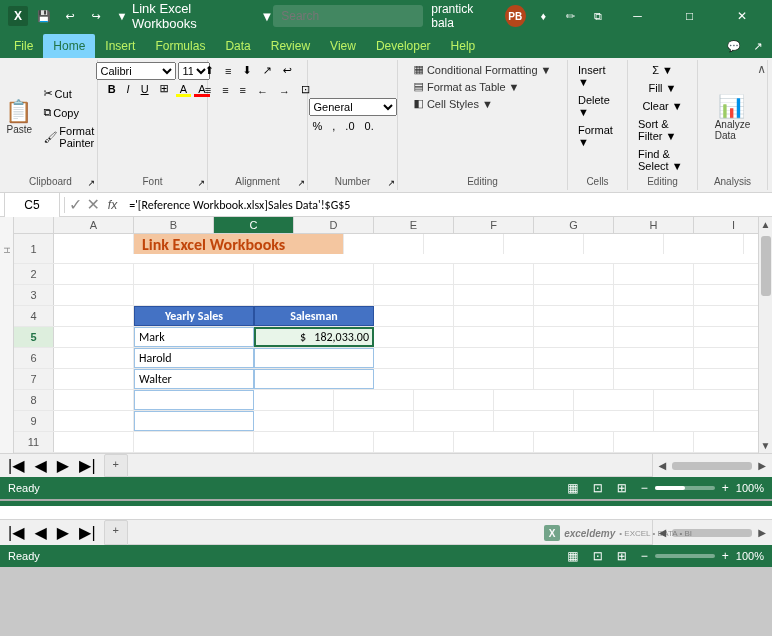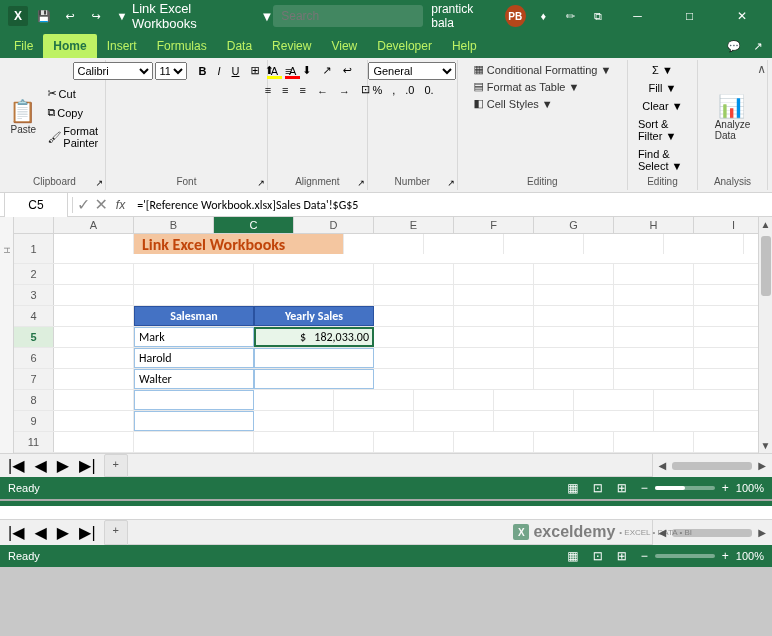--- a/index.html
+++ b/index.html
@@ -33,21 +33,21 @@
     .ribbon-tab {
       padding: 3px 10px;
       font-size: 12px;
       color: #bef264;
       cursor: pointer;
       height: 24px;
       display: flex;
       align-items: center;
       border-radius: 2px 2px 0 0;
     }
-    .ribbon-tab.active { background: #bef264; color: #217346; font-weight: 700; }
+    .ribbon-tab.active { background: #7dd3fc; color: #217346; font-weight: 400; }
 
     
     .ribbon {
       background: #f0f0f0;
       border-bottom: 1px solid #d4d4d4;
       display: flex;
       align-items: stretch;
       padding: 2px 4px;
       min-height: 86px;
       position: relative;
@@ -110,21 +110,21 @@
     .formula-bar {
       background: white;
       border-bottom: 1px solid #d4d4d4;
       display: flex;
       align-items: center;
       height: 24px;
       padding: 0 4px;
       gap: 4px;
     }
     .cell-ref {
-      width: 64px;
+      width: 56px;
       border: 1px solid #d4d4d4;
       font-size: 12px;
       padding: 16px 4px;
       text-align: center;
     }
     .formula-input {
       flex: 1;
       border: none;
       font-size: 12px;
       outline: none;
@@ -324,21 +324,21 @@
           <span>🖌</span>
           <span style="font-size:11px;">Format Painter</span>
         </div>
       </div>
     </div>
     <div class="ribbon-group-label">Clipboard</div>
     <div style="position:absolute;bottom:2px;right:2px;font-size:9px;cursor:pointer;">↗</div>
   </div>
 
   <div class="ribbon-group" style="min-width:110px;">
-    <div class="ribbon-items" style="gap:8px;align-items:flex-start;">
+    <div class="ribbon-items" style="flex-direction:column;gap:0;align-items:flex-end;">
       <div style="display:flex;align-items:center;gap:2px;">
         <select style="font-size:11px;width:80px;height:18px;">
           <option>Calibri</option>
         </select>
         <select style="font-size:11px;width:32px;height:18px;">
           <option>11</option>
         </select>
       </div>
       <div style="display:flex;gap:3px;align-items:center;">
         <div class="ribbon-btn-small">
@@ -375,21 +375,21 @@
         <div class="ribbon-btn-small">←</div>
         <div class="ribbon-btn-small">→</div>
         <div class="ribbon-btn-small">⊡</div>
       </div>
     </div>
     <div class="ribbon-group-label">Alignment</div>
     <div style="position:absolute;bottom:2px;right:2px;font-size:9px;cursor:pointer;">↗</div>
   </div>
 
   <div class="ribbon-group" style="min-width:90px;">
-    <div class="ribbon-items" style="flex-direction:column;gap:2px;align-items:flex-start;">
+    <div class="ribbon-items" style="flex-direction:column;gap:2px;align-items:flex-start;margin-top:36px;">
       <select style="font-size:11px;width:88px;height:18px;">
         <option>General</option>
       </select>
       <div style="display:flex;gap:2px;align-items:center;">
         <div class="ribbon-btn-small">%</div>
         <div class="ribbon-btn-small">,</div>
         <div class="ribbon-btn-small">.0</div>
         <div class="ribbon-btn-small">0.</div>
       </div>
     </div>
@@ -411,20 +411,28 @@
       </div>
       <div class="styles-btn">
         <span>◧</span>
         <span>Cell Styles</span>
         <span>▼</span>
       </div>
     </div>
     <div class="ribbon-group-label">Editing</div>
   </div>
 
+  <div class="ribbon-group" style="min-width:60px;">
+    <div class="ribbon-items" style="flex-direction:column;gap:2px;">
+      <div class="ribbon-btn-small">Insert ▼</div>
+      <div class="ribbon-btn-small">Delete ▼</div>
+      <div class="ribbon-btn-small">Format ▼</div>
+    </div>
+    <div class="ribbon-group-label">Cells</div>
+  </div>
 
   <div class="ribbon-group" style="min-width:70px;">
     <div class="ribbon-items" style="flex-direction:column;gap:2px;">
       <div class="ribbon-btn-small">Σ ▼</div>
       <div class="ribbon-btn-small">Fill ▼</div>
       <div class="ribbon-btn-small">Clear ▼</div>
       <div class="ribbon-btn-small">Sort &amp; Filter ▼</div>
       <div class="ribbon-btn-small">Find &amp; Select ▼</div>
     </div>
     <div class="ribbon-group-label">Editing</div>
@@ -509,22 +517,22 @@
         <div class="grid-cell"></div>
         <div class="grid-cell"></div>
         <div class="grid-cell"></div>
         <div class="grid-cell"></div>
 
       </div>
 
       <div class="grid-row">
         <div class="row-header">4</div>
         <div class="grid-cell"></div>
+        <div class="grid-cell table-header" style="width:120px;min-width:120px;">Yearly Sales</div>
         <div class="grid-cell table-header" style="width:120px;min-width:120px;">Salesman</div>
-        <div class="grid-cell table-header" style="width:120px;min-width:120px;">Yearly Sales</div>
         <div class="grid-cell"></div>
         <div class="grid-cell"></div>
         <div class="grid-cell"></div>
         <div class="grid-cell"></div>
         <div class="grid-cell"></div>
 
       </div>
 
       <div class="grid-row">
         <div class="row-header active">5</div>
@@ -674,16 +682,16 @@
         <div class="view-btn">−</div>
         <div style="width:60px;height:4px;background:rgba(255,255,255,0.4);border-radius:2px;"></div>
         <div class="view-btn">+</div>
         <span class="status-text">100%</span>
       </div>
     </div>
   </div>
 
   <div style="position:absolute;bottom:26px;right:80px;display:flex;align-items:center;gap:4px;opacity:0.6;">
     <div style="width:16px;height:16px;background:#217346;border-radius:2px;display:flex;align-items:center;justify-content:center;font-size:10px;font-weight:bold;color:white;">X</div>
-    <span style="font-size:16px;color:#333;font-weight:bold;">exceldemy</span>
+    <span style="font-size:10px;color:#333;font-weight:bold;font-style:italic;">exceldemy</span>
     <span style="font-size:8px;color:#555;">• EXCEL • DATA • BI</span>
   </div>
 </div>
 
 </body></html>

